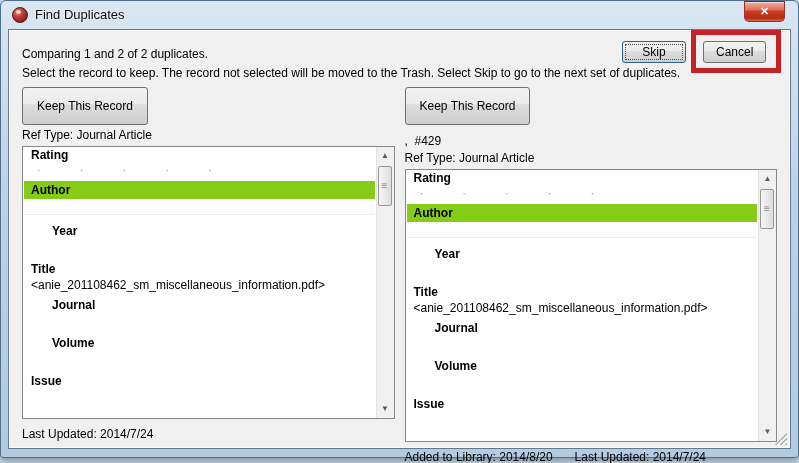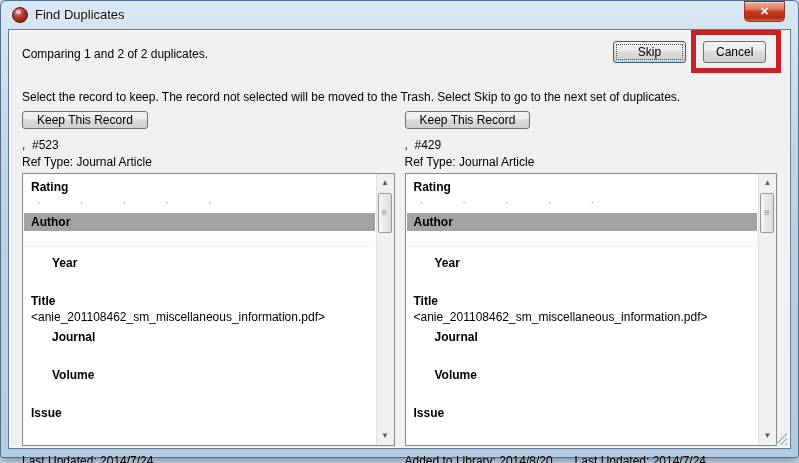--- a/index.html
+++ b/index.html
@@ -58,52 +58,52 @@
   .comparing { flex: 1; padding-top: 3px; }
   .btn {
     height: 22px;
     border: 1px solid #707070; border-radius: 3px;
     background: linear-gradient(180deg, #f2f2f2 0%, #ebebeb 45%, #dddddd 46%, #cfcfcf 100%);
     font-size: 12px; color: #000; padding: 0 12px;
     font-family: "Liberation Sans", "DejaVu Sans", sans-serif;
     cursor: default;
   }
   .btn-skip {
-    width: 73px;
+    width: 64px;
     border-color: #2b628f;
     box-shadow: inset 0 0 0 1px #aederf5, inset 0 0 4px 1px #b5e3f7;
     outline: 1px dotted #4a4a4a; outline-offset: -4px;
   }
   .cancel-wrap { position: relative; margin-left: 17px; margin-right: 10px; }
   .btn-cancel { width: 63px; }
   .annotation-box {
     position: absolute; left: -12px; right: -15px; top: -11px; bottom: -10px;
     border: 5px solid #c62128;
     pointer-events: none;
   }
-  .instruction { padding: 2px 25px 0 13px; margin-top: 24px; }
+  .instruction { padding: 2px 25px 0 13px; }
   
   .columns { display: flex; gap: 10px; padding: 3px 13px 0 13px; }
   .col { flex: 1; min-width: 0; }
-  .btn-keep { margin-top: 4px; padding: 0 14px; height: 18px; }
+  .btn-keep { margin-top: 4px; padding: 0 14px; height: 38px; }
   .rec-id { margin-top: 9px; line-height: 14px; white-space: pre; }
   .ref-type { margin-top: 3px; line-height: 14px; }
   .panel {
     position: relative; margin-top: 4px; height: 273px;
     background: #fff; border: 1px solid #82898f;
     overflow: hidden;
   }
   .panel-content { position: absolute; left: 1px; right: 19px; top: 0; bottom: 0; }
   .f-label { font-weight: bold; line-height: 16px; padding: 0 7px; }
-  .rating-label { margin-top: 5px; }
+  .rating-label { }
   .rating-dots {
     line-height: 14px; padding: 0 13px; color: #8f8f8f; font-size: 11px;
     white-space: pre; letter-spacing: 3px; word-spacing: 12px; margin-bottom: 4px;
   }
-  .author-band { background: #a3a3a3; height: 18px; line-height: 18px; }
+  .author-band { background: #84cc16; height: 18px; line-height: 18px; }
   .author-value {
     height: 16px; background: #fcfcfc; border-bottom: 1px solid #efefef; margin-bottom: 8px;
   }
   .gap22 { margin-bottom: 22px; padding-left: 28px; }
   .title-value { line-height: 16px; padding: 0 7px; margin-bottom: 4px;
     white-space: nowrap; overflow: hidden; }
   
   .scrollbar {
     position: absolute; top: 0; right: 0; bottom: 0; width: 18px;
     background: #f0f0f0; border-left: 1px solid #e2e2e2;
@@ -153,21 +153,20 @@
         <div class="annotation-box"></div>
       </div>
     </div>
 
     <div class="instruction">Select the record to keep. The record not selected will be moved to the Trash. Select Skip to go to the next set of duplicates.</div>
 
     <div class="columns">
 
       <div class="col">
         <button class="btn btn-keep">Keep This Record</button>
-        <div class="rec-id">,  #523</div>
         <div class="ref-type">Ref Type: Journal Article</div>
 
         <div class="panel">
           <div class="panel-content">
             <div class="f-label rating-label">Rating</div>
             <div class="rating-dots">·  ·  ·  ·  ·</div>
             <div class="f-label author-band">Author</div>
             <div class="author-value"></div>
             <div class="f-label gap22">Year</div>
             <div class="f-label">Title</div>

